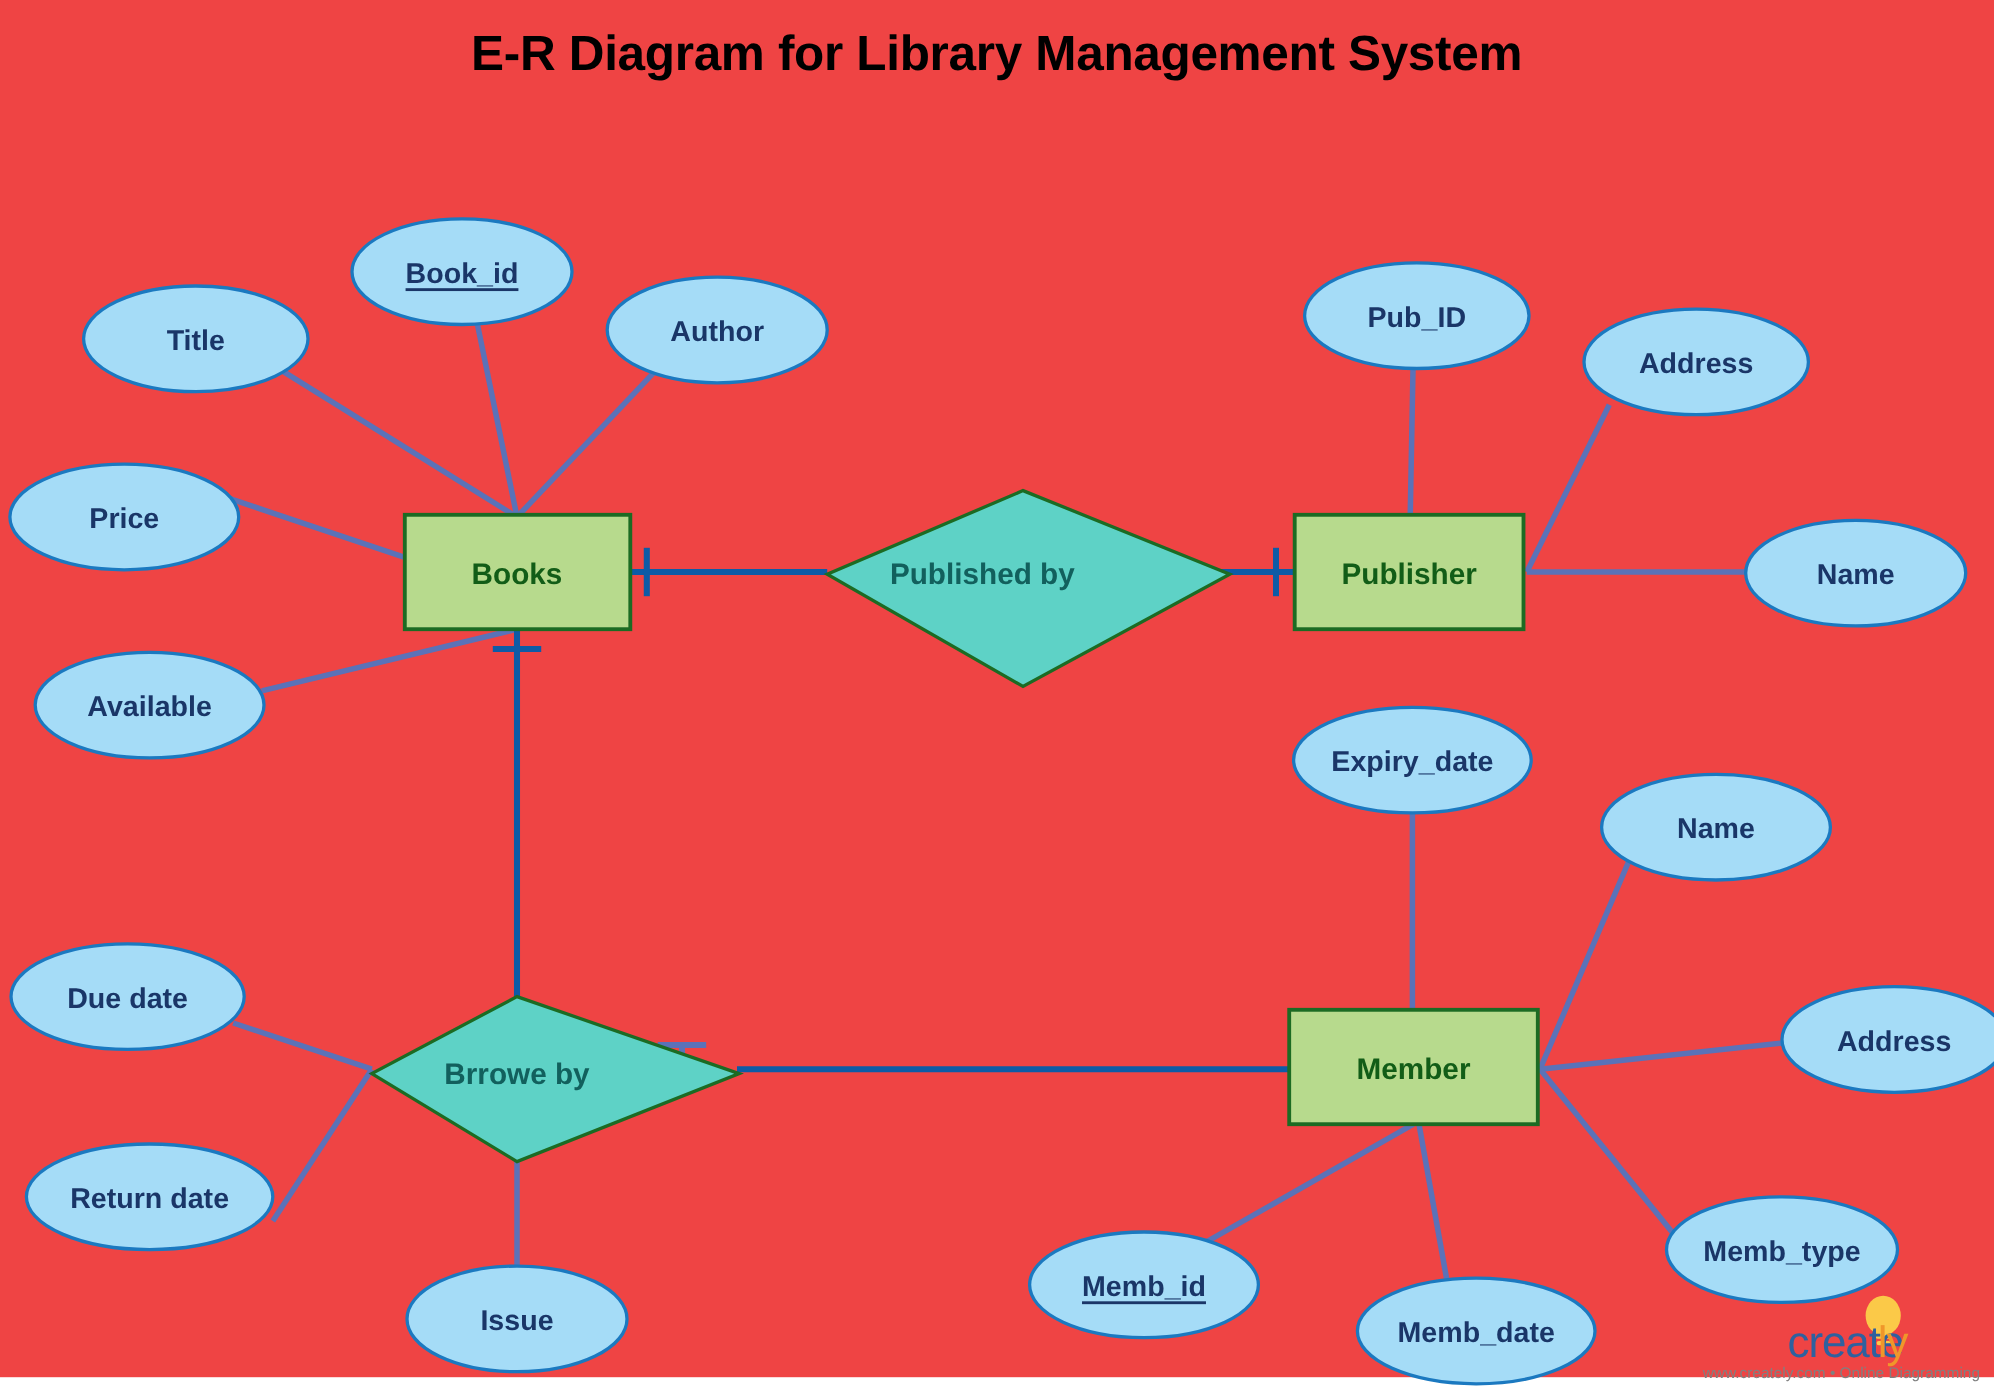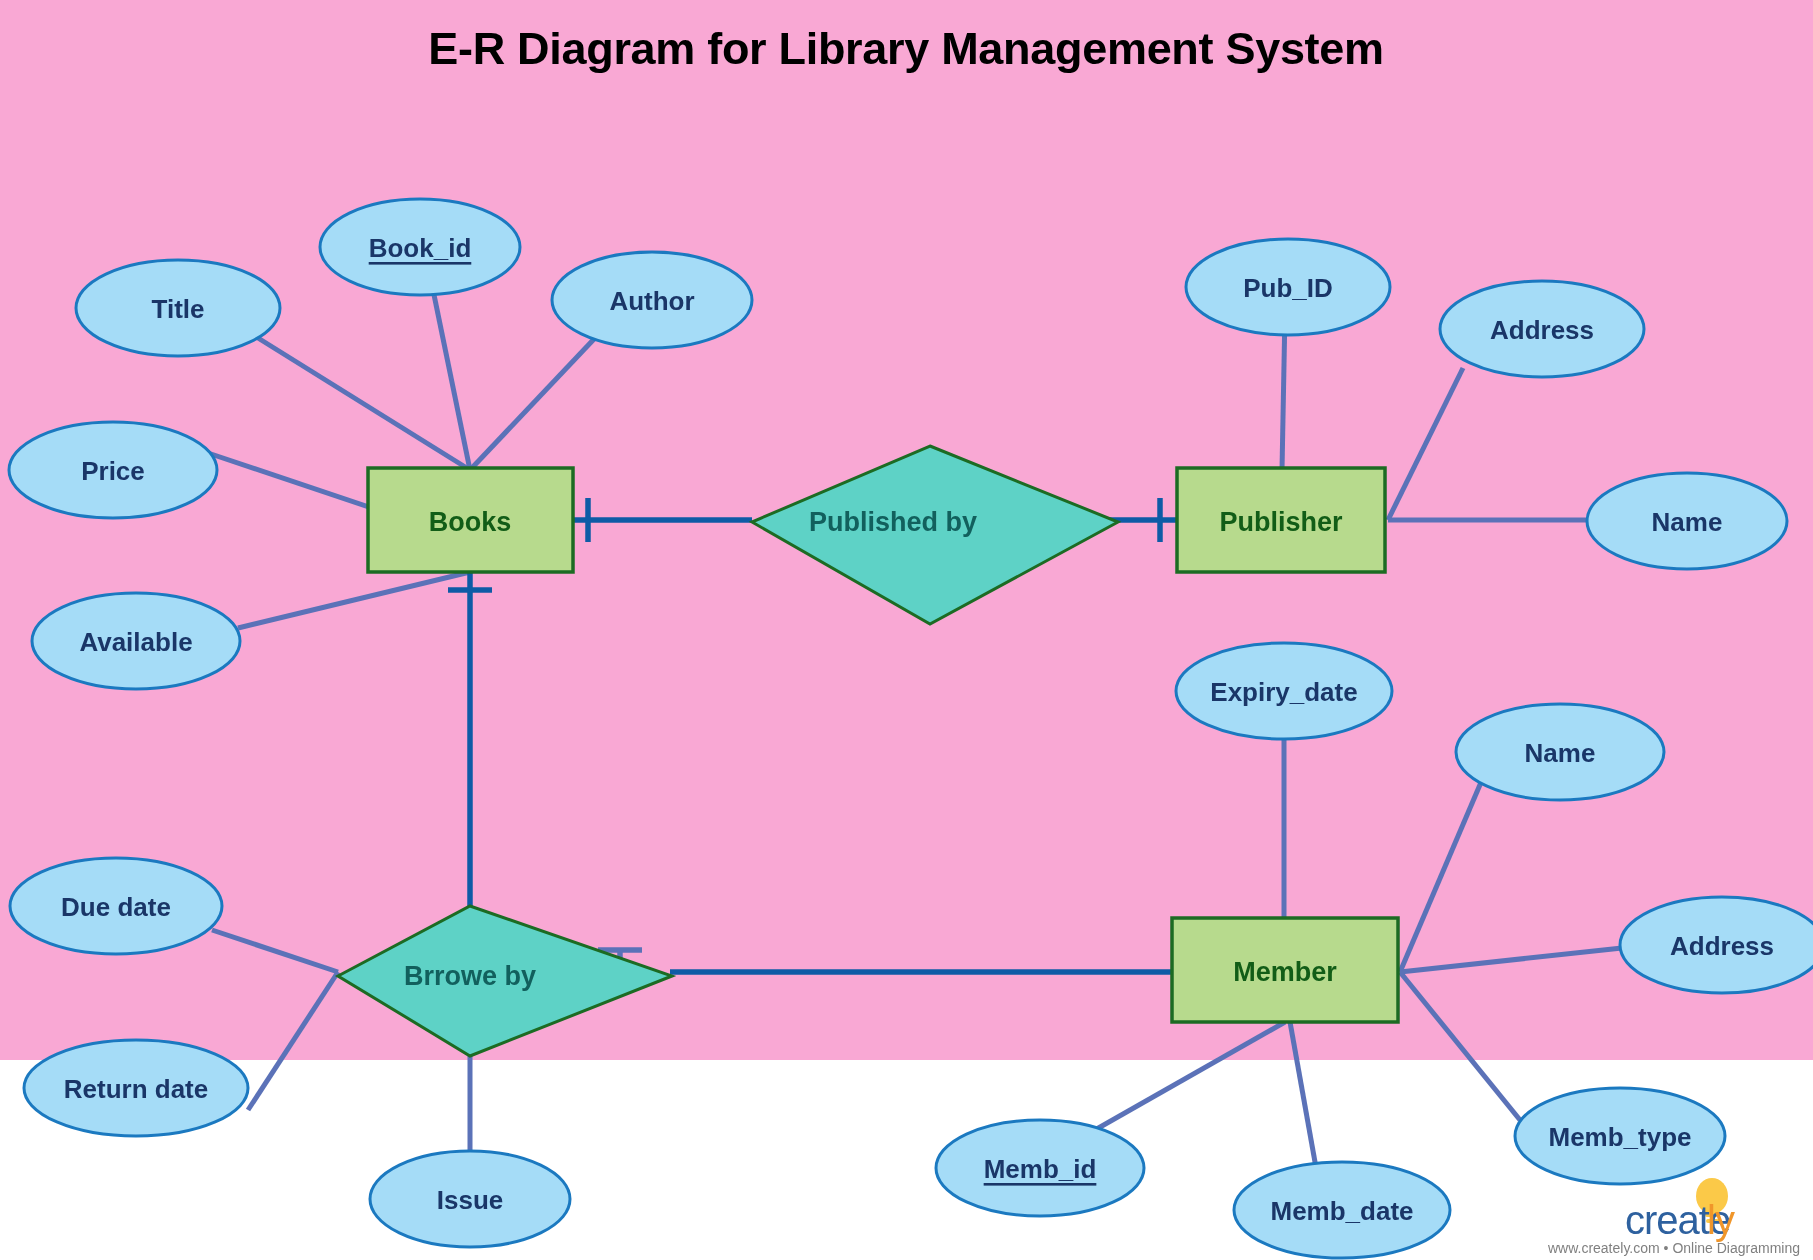--- a/index.html
+++ b/index.html
@@ -10,22 +10,22 @@
   body {
     width: 1813px;
     height: 1260px;
     font-family: "Liberation Sans", sans-serif;
     overflow: hidden;
     position: relative;
   }
   #canvas-root {
     position: relative;
     width: 1813px;
-    height: 1060px;
-    background: #f9a8d4;
+    height: 1252px;
+    background: #ef4444;
   }
   svg#er-canvas {
     position: absolute;
     top: 0;
     left: 0;
     width: 1813px;
     height: 1260px;
     display: block;
   }
   .diagram-title {

